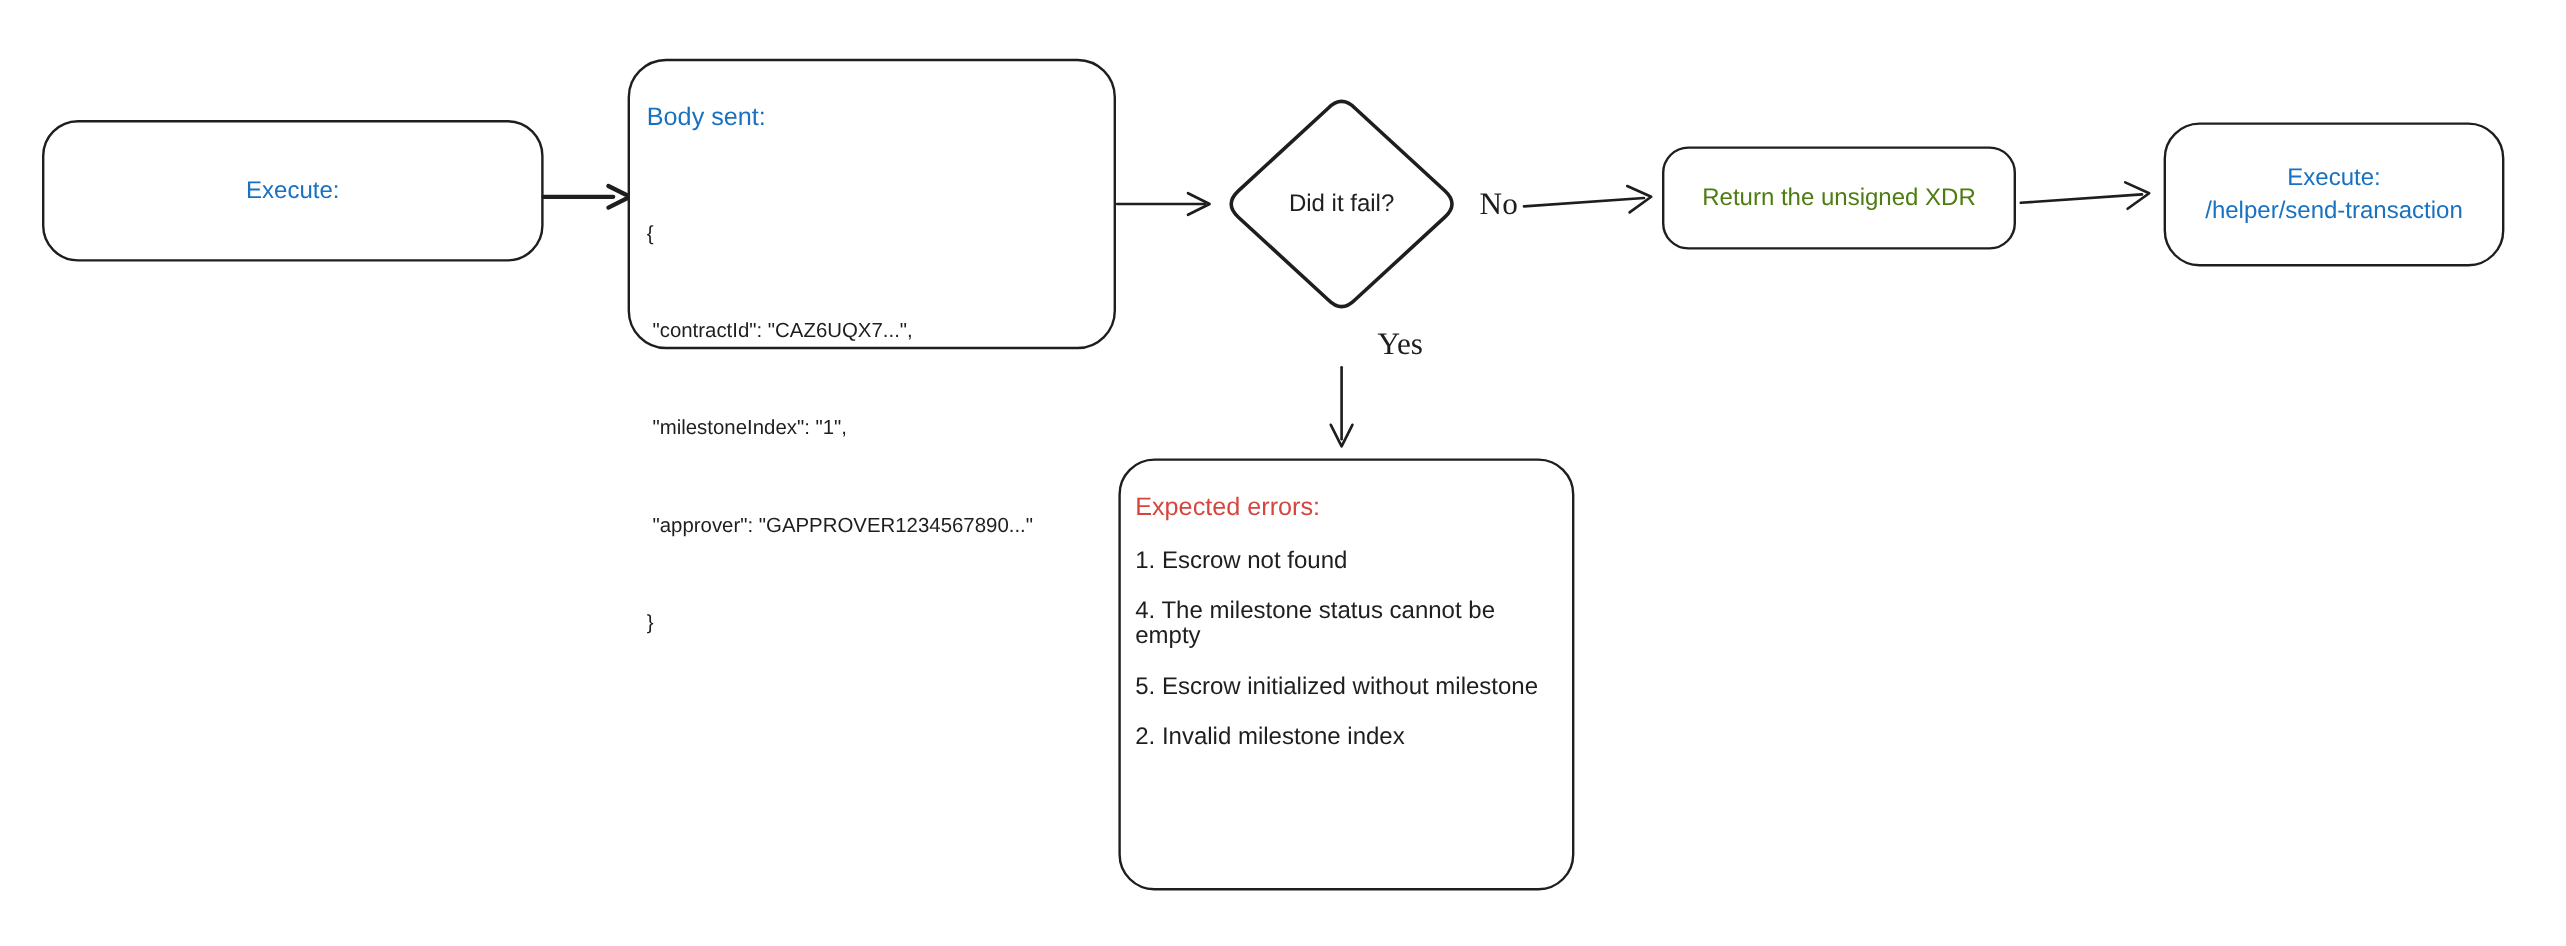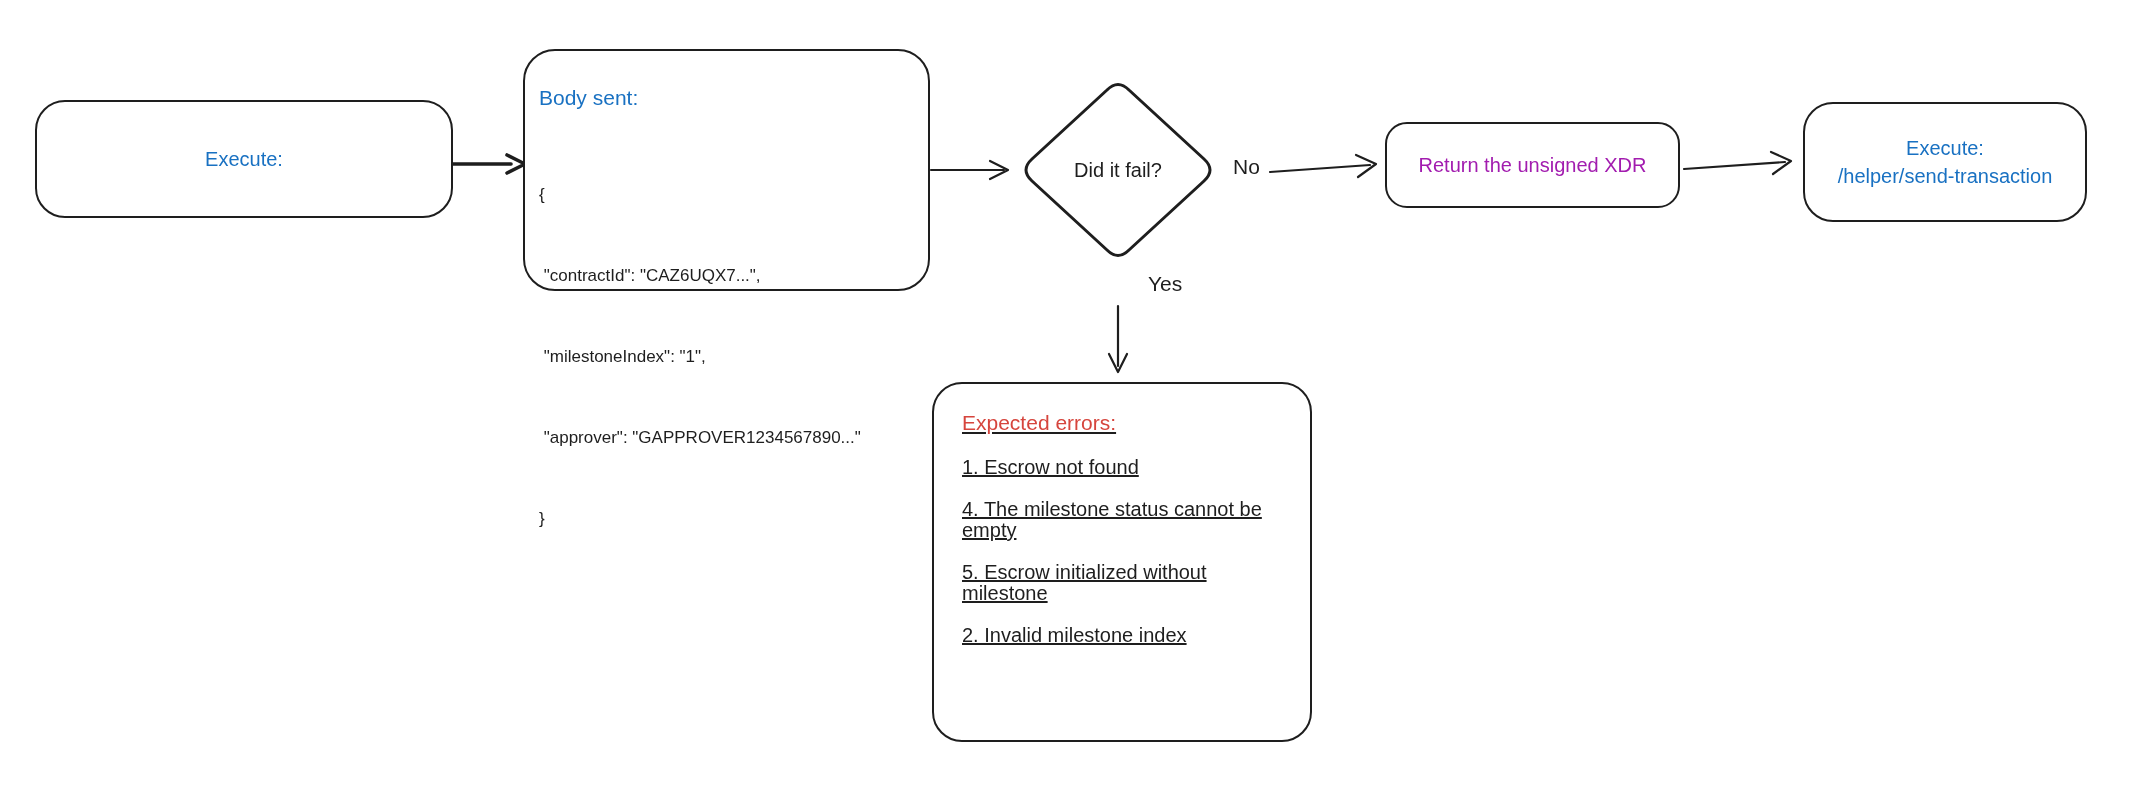--- a/index.html
+++ b/index.html
@@ -63,45 +63,45 @@
   #diamond-wrap svg { position: absolute; left: 0; top: 0; }
   #diamond-label {
     position: absolute; left: 0; top: 0; width: 210px; height: 196px;
     display: flex; align-items: center; justify-content: center;
     font-size: 20px;
     text-align: right;
   }
   
   .edge-label {
     position: absolute;
-    font-size: 21px;
+    font-size: 26px;
     color: #1e1e1e;
+    font-family: Liberation Serif, serif;
   }
   #label-no  { left: 1233px; top: 155px; }
   #label-yes { left: 1148px; top: 272px; }
   
   #node-return-xdr {
     left: 1385px; top: 122px; width: 295px; height: 86px;
     border-radius: 22px;
     font-size: 20px;
-    color: #a21caf;
+    color: #4d7c0f;
   }
   
   #node-execute-send {
     left: 1803px; top: 102px; width: 284px; height: 120px;
     border-radius: 30px;
     font-size: 20px; line-height: 28px;
     color: #1971c2;
   }
   
   #node-expected-errors {
     left: 932px; top: 382px; width: 380px; height: 360px;
     border-radius: 30px;
-    padding: 22px 28px;
-    text-decoration: underline;
+    padding: 22px 12px;
   }
   .errors-title {
     color: #d6453d;
     font-size: 21px;
     line-height: 26px;
     margin: 4px 0 0 0;
   }
   .error-item {
     font-size: 20px;
     line-height: 21px;

